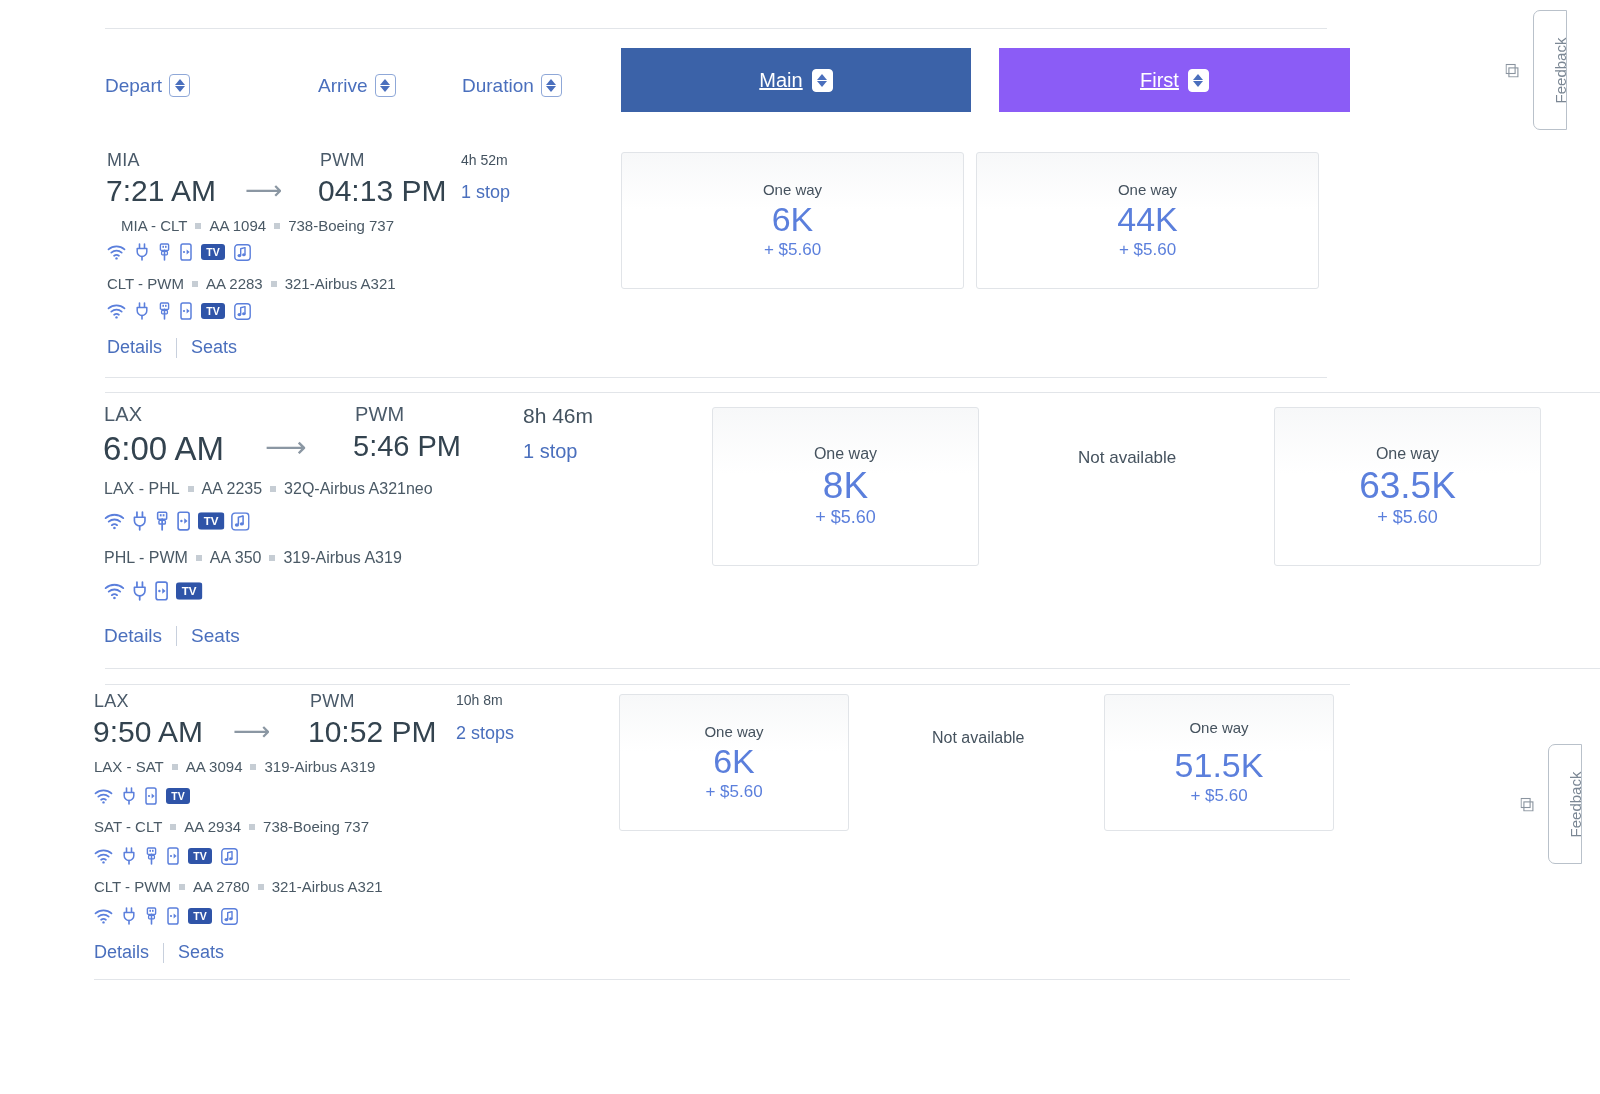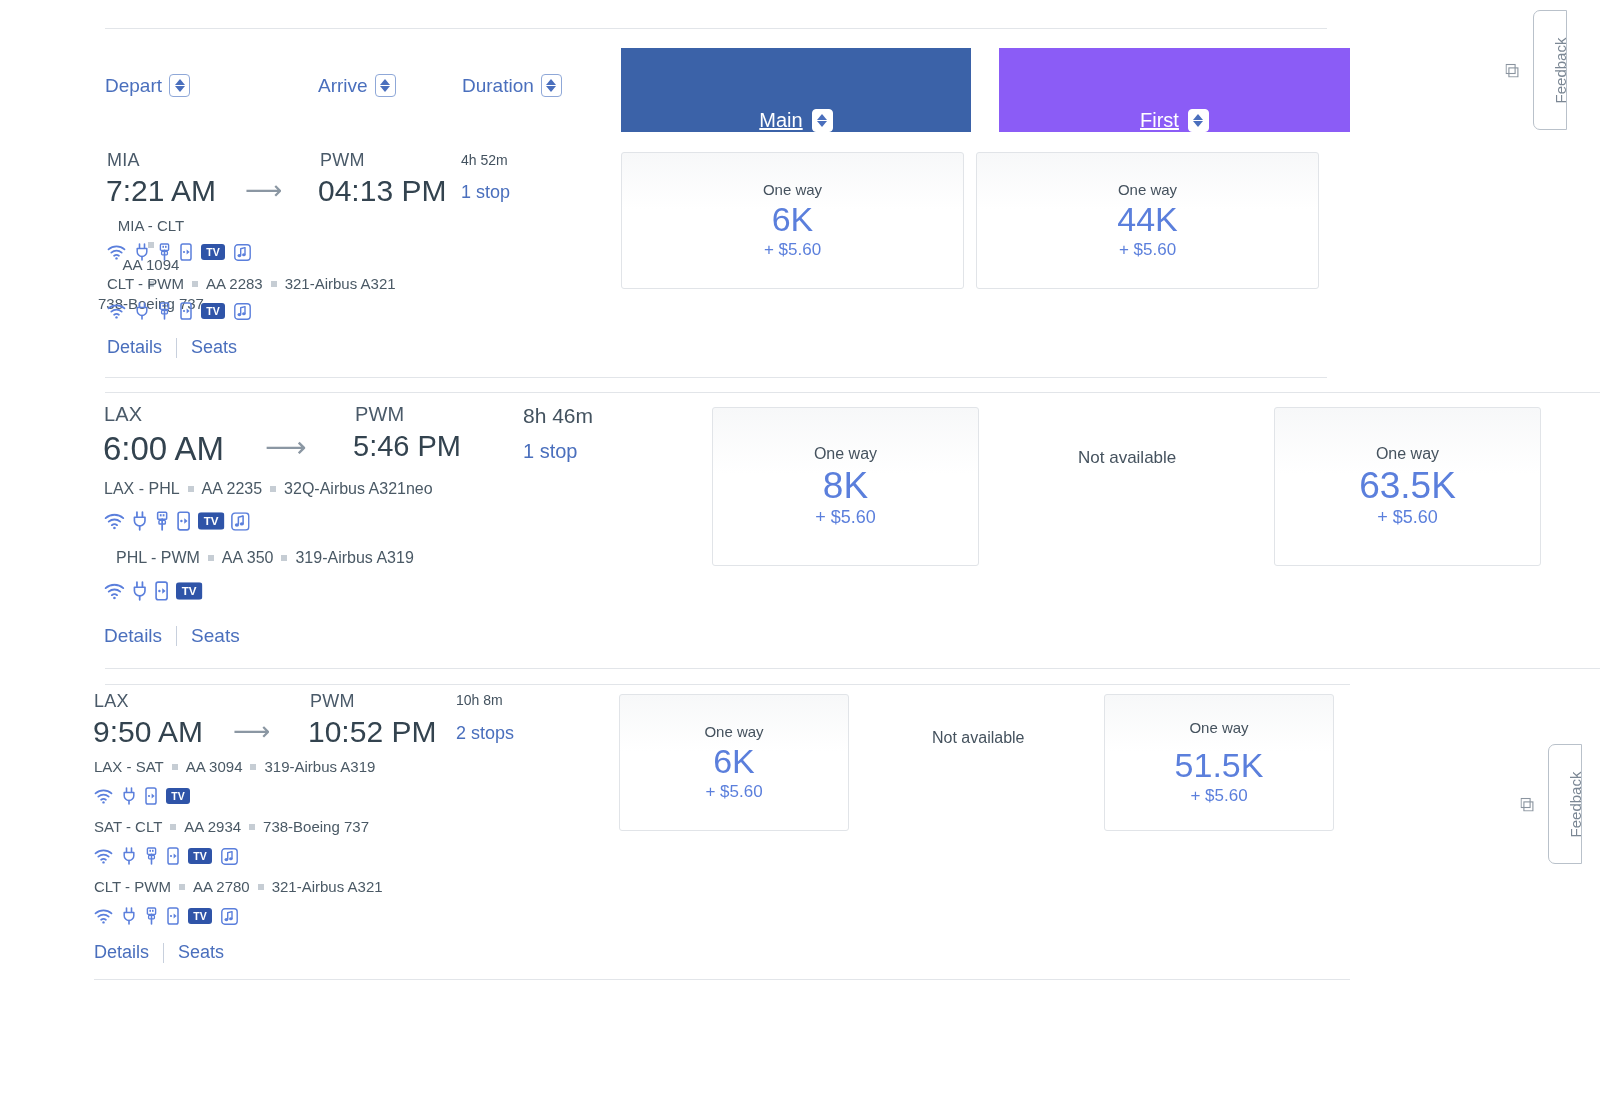--- a/index.html
+++ b/index.html
@@ -69,23 +69,23 @@
   }
   .sort-box .tri-up { border-bottom: 6px solid #4a6fbd; }
   .sort-box .tri-dn { border-top: 6px solid #4a6fbd; }
 
   .sort-box.on-dark { border-color: #ffffff; }
 
   
   .cabin-tab {
     position: absolute;
     top: 0;
-    height: 84px;
+    height: 64px;
     display: flex;
-    align-items: flex-end;
+    align-items: center;
     justify-content: center;
     gap: 9px;
     color: #ffffff;
     font-size: 20px;
     box-sizing: border-box;
   }
   .cabin-tab .lbl { text-decoration: underline; }
   .cabin-tab.main  { left: 516px; width: 350px; background: #3b62a8; }
   .cabin-tab.first { left: 894px; width: 351px; background: #8b5cf6; }
 
@@ -271,21 +271,21 @@
   <div class="row" style="left:0; top:0;">
 
     <div class="iata" style="left:107px; top:150px;">MIA</div>
     <div class="time" style="left:106px; top:174px;">7:21 AM</div>
     <div class="arrow" style="left:245px; top:177px;">⟶</div>
     <div class="iata" style="left:320px; top:150px;">PWM</div>
     <div class="time" style="left:318px; top:174px;">04:13 PM</div>
     <div class="dur" style="left:461px; top:152px;">4h 52m</div>
     <div class="stops" style="left:461px; top:182px;">1 stop</div>
 
-    <div class="seg-line" style="left:98px; top:217px;flex-direction:column;">
+    <div class="seg-line" style="left:121px; top:217px;">
       <span>MIA - CLT</span>
       <span class="seg-dot"></span>
       <span>AA 1094</span>
       <span class="seg-dot"></span>
       <span>738-Boeing 737</span>
     </div>
     <div class="amen" style="left:107px; top:243px;">
         <span style="display:inline-block;transform:scale(1);transform-origin:left center;">
           <svg width="19" height="15" viewBox="0 0 19 15">
       <path d="M1.5 4.4a12 12 0 0 1 16 0" fill="none" stroke="#5b7fdc" stroke-width="1.7" stroke-linecap="round"></path>
@@ -470,21 +470,21 @@
           <svg width="17" height="17" viewBox="0 0 17 17">
       <rect x="0.8" y="0.8" width="15.4" height="15.4" rx="3" fill="none" stroke="#5b7fdc" stroke-width="1.4"></rect>
       <path d="M11 3.6v7.1" stroke="#5b7fdc" stroke-width="1.4" stroke-linecap="round"></path>
       <path d="M11 3.6l-4.3 1.1v6.6" stroke="#5b7fdc" stroke-width="1.4" stroke-linejoin="round" fill="none"></path>
       <ellipse cx="5.4" cy="11.6" rx="1.9" ry="1.6" fill="#5b7fdc"></ellipse>
       <ellipse cx="9.8" cy="10.7" rx="1.7" ry="1.5" fill="#5b7fdc"></ellipse>
           </svg>
         </span>
       </div>
 
-    <div class="seg-line" style="left:104px; top:549px; font-size:16px;margin-left:12px;">
+    <div class="seg-line" style="left:104px; top:549px; font-size:16px;">
       <span>PHL - PWM</span>
       <span class="seg-dot"></span>
       <span>AA 350</span>
       <span class="seg-dot"></span>
       <span>319-Airbus A319</span>
     </div>
     <div class="amen" style="left:104px; top:582px;">
         <span style="display:inline-block;transform:scale(1.1);transform-origin:left center;">
           <svg width="19" height="15" viewBox="0 0 19 15">
       <path d="M1.5 4.4a12 12 0 0 1 16 0" fill="none" stroke="#5b7fdc" stroke-width="1.7" stroke-linecap="round"></path>

